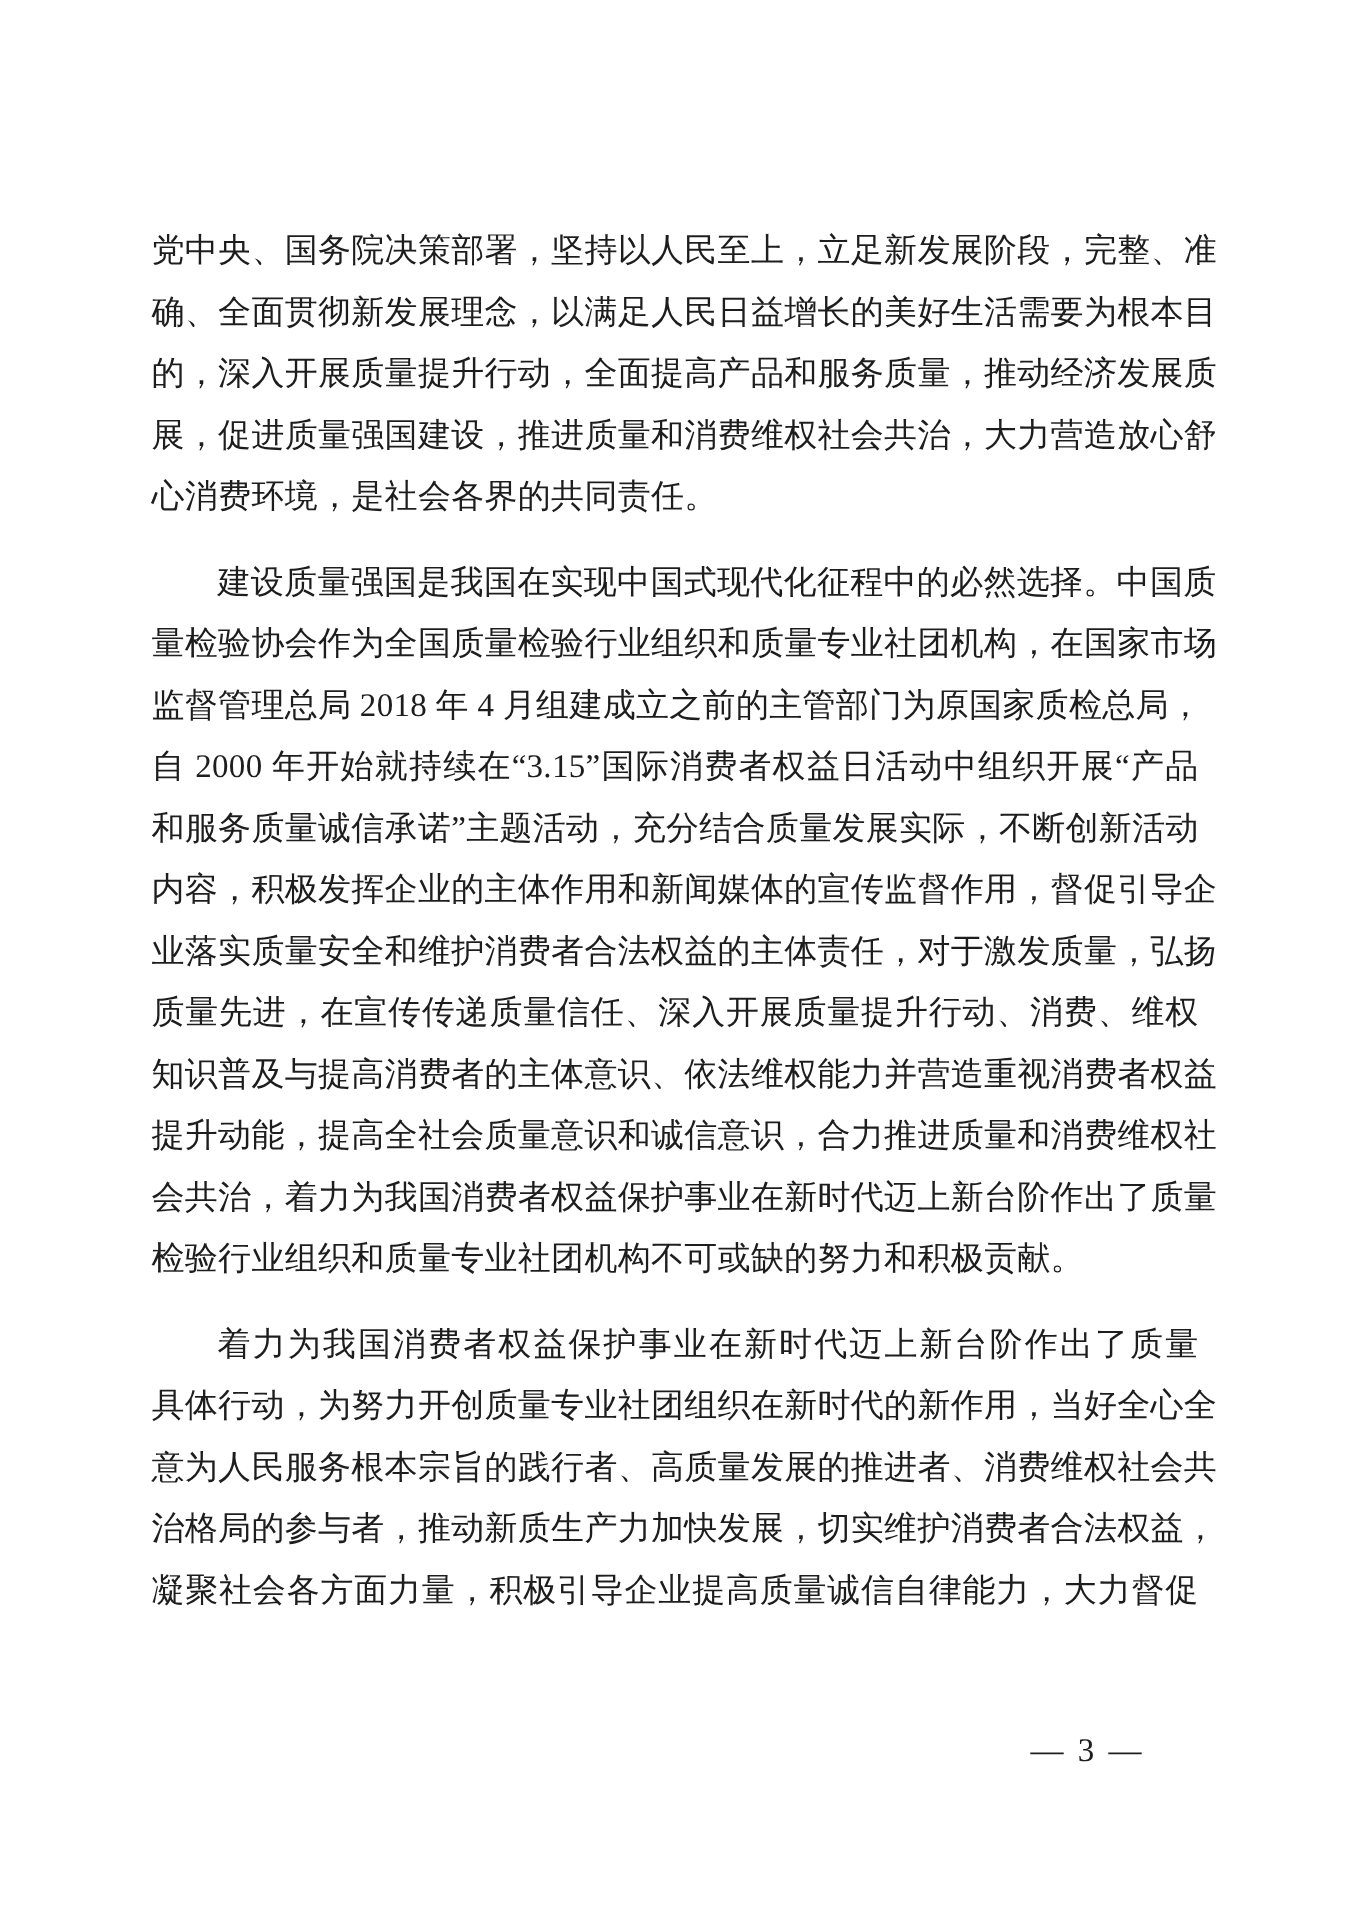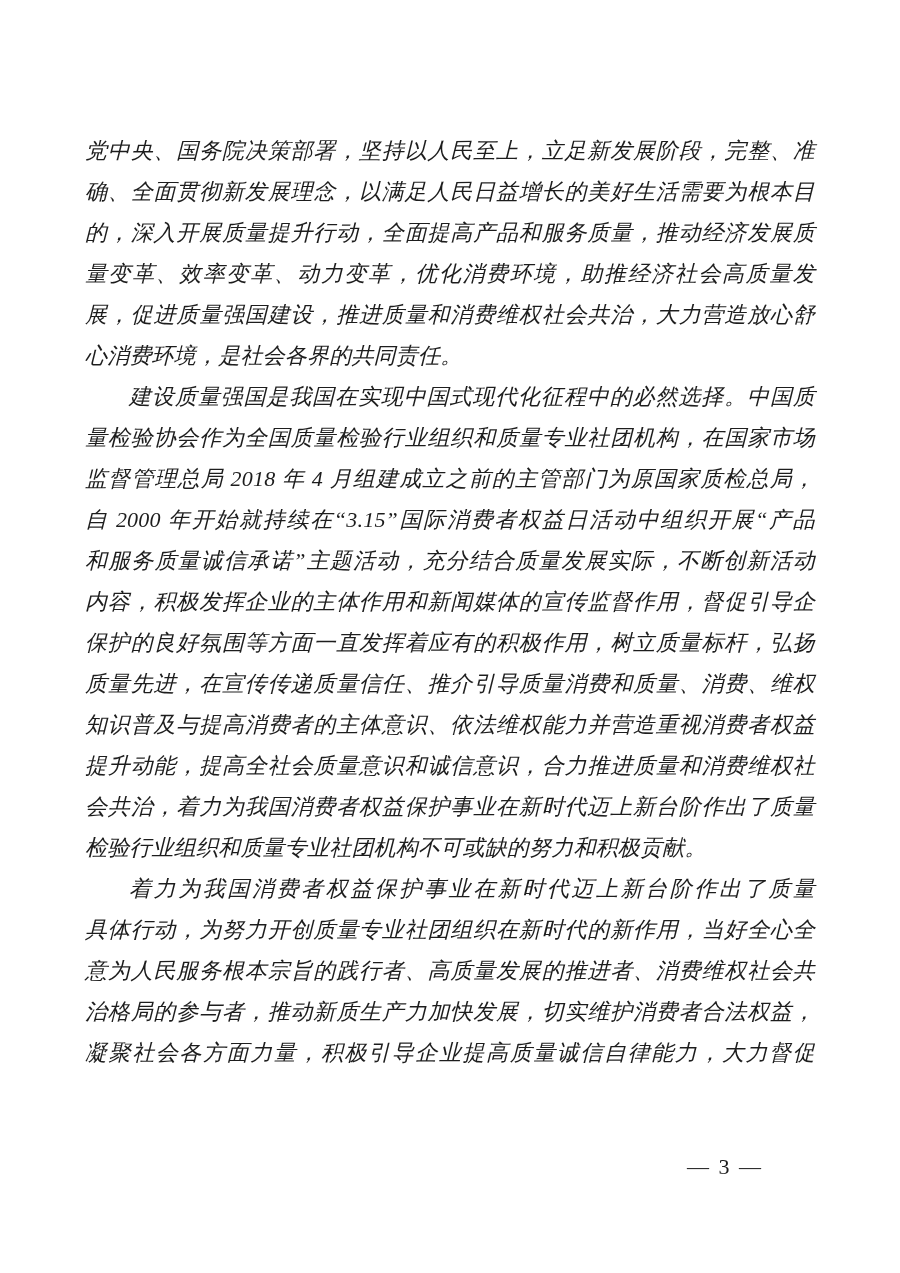--- a/index.html
+++ b/index.html
@@ -20,23 +20,22 @@
     overflow: hidden;
     color: #1d1d1d;
   }
   .body-text {
     position: absolute;
     left: 85px;
     top: 130px;
     width: 730px;
   }
   .paragraph {
-    margin: 0;
+    margin: 16px;
     padding: 0;
-    font-style: italic;
   }
   .line {
     font-size: 22px;
     line-height: 41px;
     height: 41px;
     white-space: nowrap;
     text-align: justify;
     text-align-last: justify;
     text-justify: inter-character;
     letter-spacing: 0.2px;
@@ -60,34 +59,33 @@
 </head>
 <body>
 
 <div class="page">
   <div class="body-text">
 
     <section class="paragraph">
       <div class="line">党中央、国务院决策部署，坚持以人民至上，立足新发展阶段，完整、准</div>
       <div class="line">确、全面贯彻新发展理念，以满足人民日益增长的美好生活需要为根本目</div>
       <div class="line">的，深入开展质量提升行动，全面提高产品和服务质量，推动经济发展质</div>
-      <div class="line">量变革、效率变革、动力变革，优化消费环境，助推经济社会高质量发</div>
       <div class="line">展，促进质量强国建设，推进质量和消费维权社会共治，大力营造放心舒</div>
       <div class="line para-end">心消费环境，是社会各界的共同责任。</div>
     </section>
 
     <section class="paragraph">
       <div class="line indent">建设质量强国是我国在实现中国式现代化征程中的必然选择。中国质</div>
       <div class="line">量检验协会作为全国质量检验行业组织和质量专业社团机构，在国家市场</div>
       <div class="line">监督管理总局 2018 年 4 月组建成立之前的主管部门为原国家质检总局，</div>
       <div class="line">自 2000 年开始就持续在“3.15”国际消费者权益日活动中组织开展“产品</div>
       <div class="line">和服务质量诚信承诺”主题活动，充分结合质量发展实际，不断创新活动</div>
       <div class="line">内容，积极发挥企业的主体作用和新闻媒体的宣传监督作用，督促引导企</div>
-      <div class="line">保护的良好氛围等方面一直发挥着应有的积极作用，树立质量标杆，弘扬</div>
-      <div class="line">质量先进，在宣传传递质量信任、推介引导质量消费和质量、消费、维权</div>
+      <div class="line">业落实质量安全和维护消费者合法权益的主体责任，对于激发质量，弘扬</div>
+      <div class="line">质量先进，在宣传传递质量信任、深入开展质量提升行动、消费、维权</div>
       <div class="line">知识普及与提高消费者的主体意识、依法维权能力并营造重视消费者权益</div>
       <div class="line">提升动能，提高全社会质量意识和诚信意识，合力推进质量和消费维权社</div>
       <div class="line">会共治，着力为我国消费者权益保护事业在新时代迈上新台阶作出了质量</div>
       <div class="line para-end">检验行业组织和质量专业社团机构不可或缺的努力和积极贡献。</div>
     </section>
 
     <section class="paragraph">
       <div class="line indent">着力为我国消费者权益保护事业在新时代迈上新台阶作出了质量</div>
       <div class="line">具体行动，为努力开创质量专业社团组织在新时代的新作用，当好全心全</div>
       <div class="line">意为人民服务根本宗旨的践行者、高质量发展的推进者、消费维权社会共</div>

